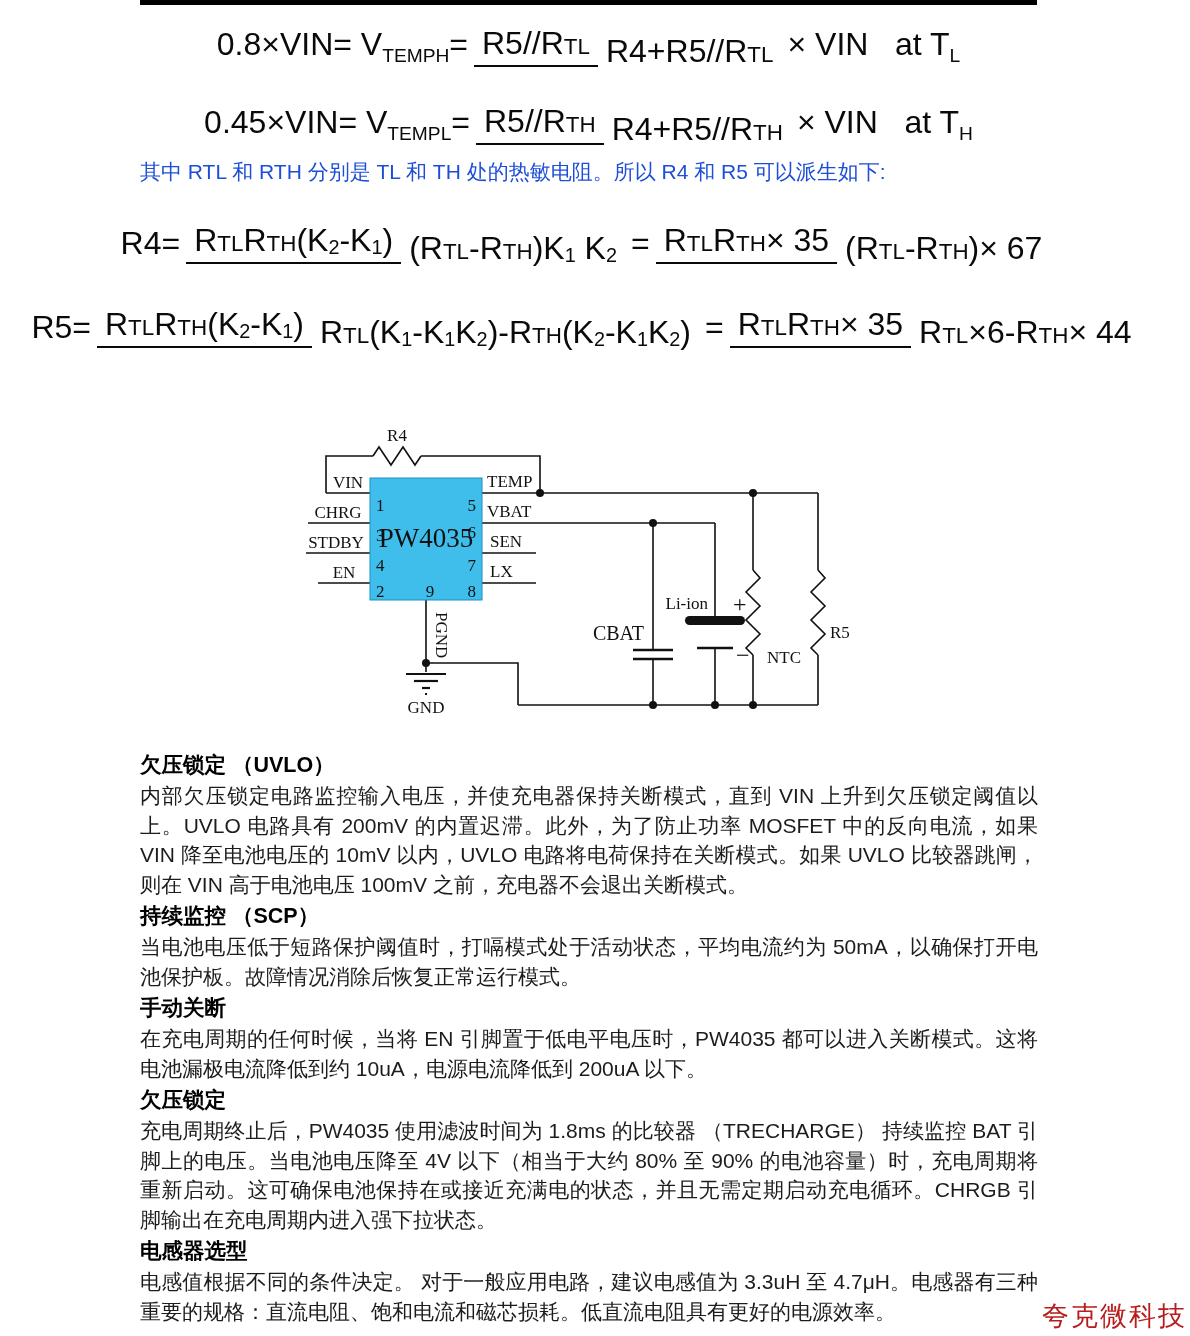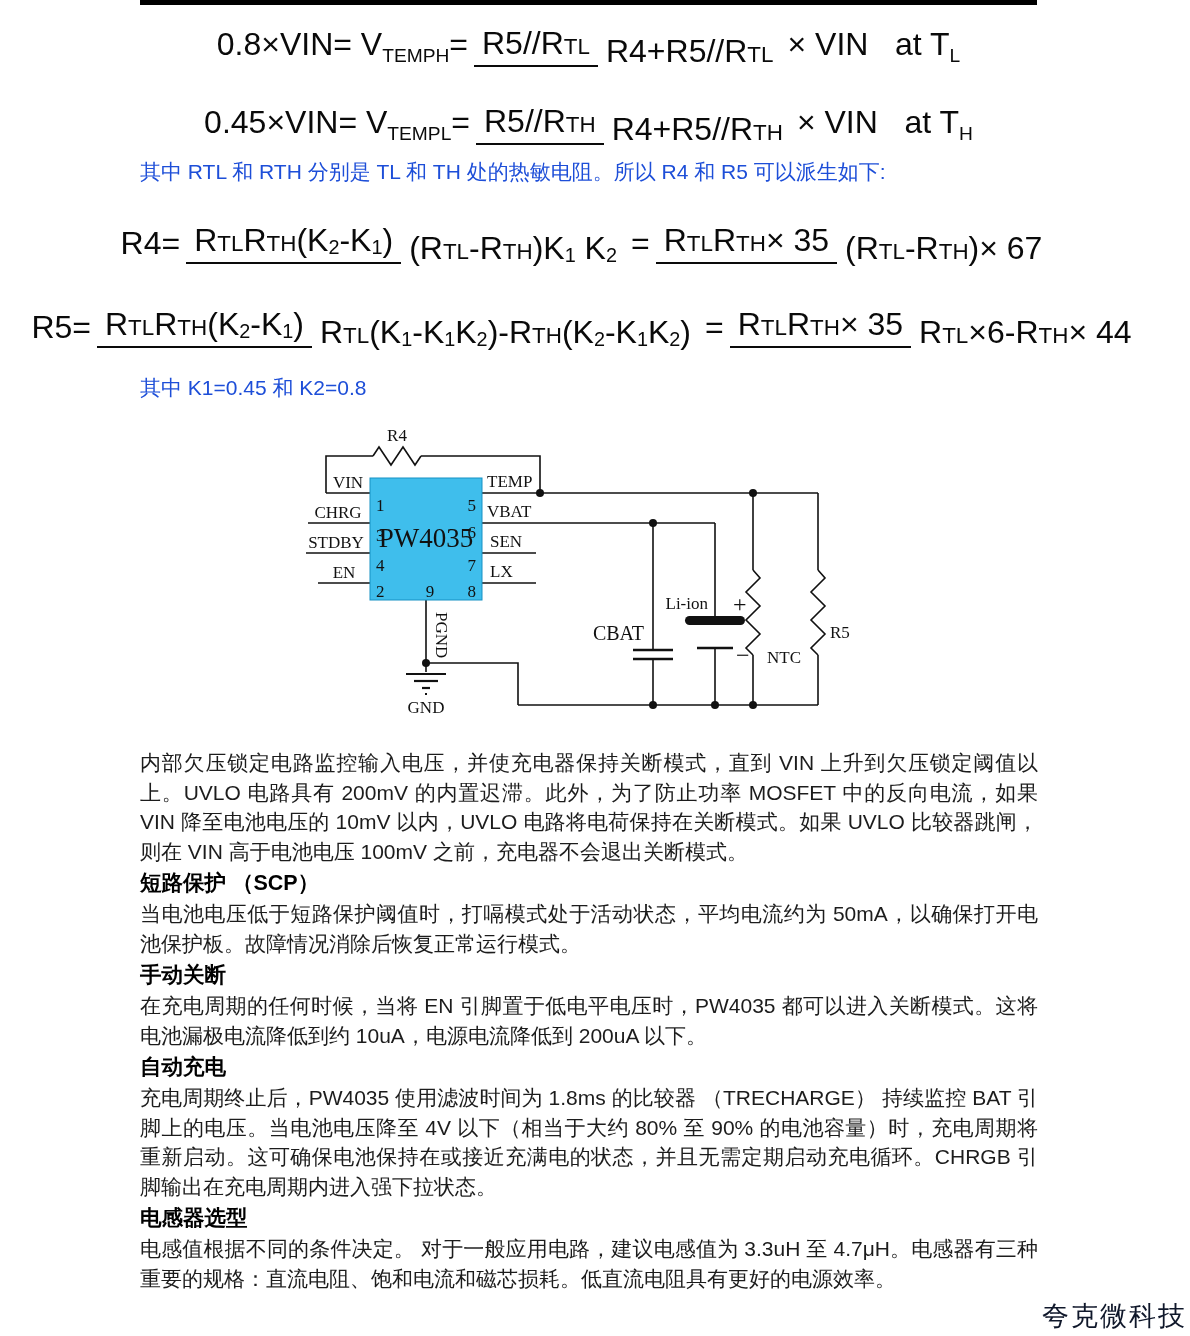--- a/index.html
+++ b/index.html
@@ -85,21 +85,20 @@
       <span class="num"><span>R</span><span class="sc">TL</span><span>R</span><span class="sc">TH</span><span>(K</span><span class="sb">2</span><span>-K</span><span class="sb">1</span><span>)</span></span>
       <span class="den"><span>R</span><span class="sc">TL</span><span>(K</span><span class="sb">1</span><span>-K</span><span class="sb">1</span><span>K</span><span class="sb">2</span><span>)-R</span><span class="sc">TH</span><span>(K</span><span class="sb">2</span><span>-K</span><span class="sb">1</span><span>K</span><span class="sb">2</span><span>)</span></span>
     </span>
     <span><span>=</span></span>
     <span class="frac">
       <span class="num"><span>R</span><span class="sc">TL</span><span>R</span><span class="sc">TH</span><span>× 35</span></span>
       <span class="den"><span>R</span><span class="sc">TL</span><span>×6-R</span><span class="sc">TH</span><span>× 44</span></span>
     </span>
   </div>
 
-  <div class="line kline">其中 K1=0.45 和 K2=0.8</div>
 
   <div class="schematic">
     <svg width="600" height="310" viewBox="0 0 600 310">
       <g stroke="#111" stroke-width="1.6" fill="none">
 
         <path d="M48 73 V36 H95"></path>
         <polyline points="95,36 101,27 113,45 125,27 137,45 143,36"></polyline>
         <path d="M143 36 H262 V73"></path>
 
         <path d="M48 73 H92"></path>
@@ -185,26 +184,27 @@
         <text x="455" y="192" font-size="24">+</text>
         <text x="458" y="243" font-size="24">−</text>
         <text x="489" y="243">NTC</text>
         <text x="552" y="218">R5</text>
         <text x="148" y="293" text-anchor="middle">GND</text>
       </g>
     </svg>
   </div>
 
   <div class="sections">
+    <h3>欠压锁定 （UVLO）</h3>
     <p>内部欠压锁定电路监控输入电压，并使充电器保持关断模式，直到 VIN 上升到欠压锁定阈值以上。UVLO 电路具有 200mV 的内置迟滞。此外，为了防止功率 MOSFET 中的反向电流，如果 VIN 降至电池电压的 10mV 以内，UVLO 电路将电荷保持在关断模式。如果 UVLO 比较器跳闸，则在 VIN 高于电池电压 100mV 之前，充电器不会退出关断模式。</p>
-    <h3>短路保护 （SCP）</h3>
+    <h3>持续监控 （SCP）</h3>
     <p>当电池电压低于短路保护阈值时，打嗝模式处于活动状态，平均电流约为 50mA，以确保打开电池保护板。故障情况消除后恢复正常运行模式。</p>
     <h3>手动关断</h3>
     <p>在充电周期的任何时候，当将 EN 引脚置于低电平电压时，PW4035 都可以进入关断模式。这将电池漏极电流降低到约 10uA，电源电流降低到 200uA 以下。</p>
-    <h3>自动充电</h3>
+    <h3>欠压锁定</h3>
     <p>充电周期终止后，PW4035 使用滤波时间为 1.8ms 的比较器 （TRECHARGE） 持续监控 BAT 引脚上的电压。当电池电压降至 4V 以下（相当于大约 80% 至 90% 的电池容量）时，充电周期将重新启动。这可确保电池保持在或接近充满电的状态，并且无需定期启动充电循环。CHRGB 引脚输出在充电周期内进入强下拉状态。</p>
     <h3>电感器选型</h3>
     <p>电感值根据不同的条件决定。 对于一般应用电路，建议电感值为 3.3uH 至 4.7μH。电感器有三种重要的规格：直流电阻、饱和电流和磁芯损耗。低直流电阻具有更好的电源效率。</p>
   </div>
 
-  <div class="watermark" style="color: #0f172a;">夸克微科技</div>
+  <div class="watermark" style="color: #b91c1c;">夸克微科技</div>
 
 </div>
 
 </body></html>

